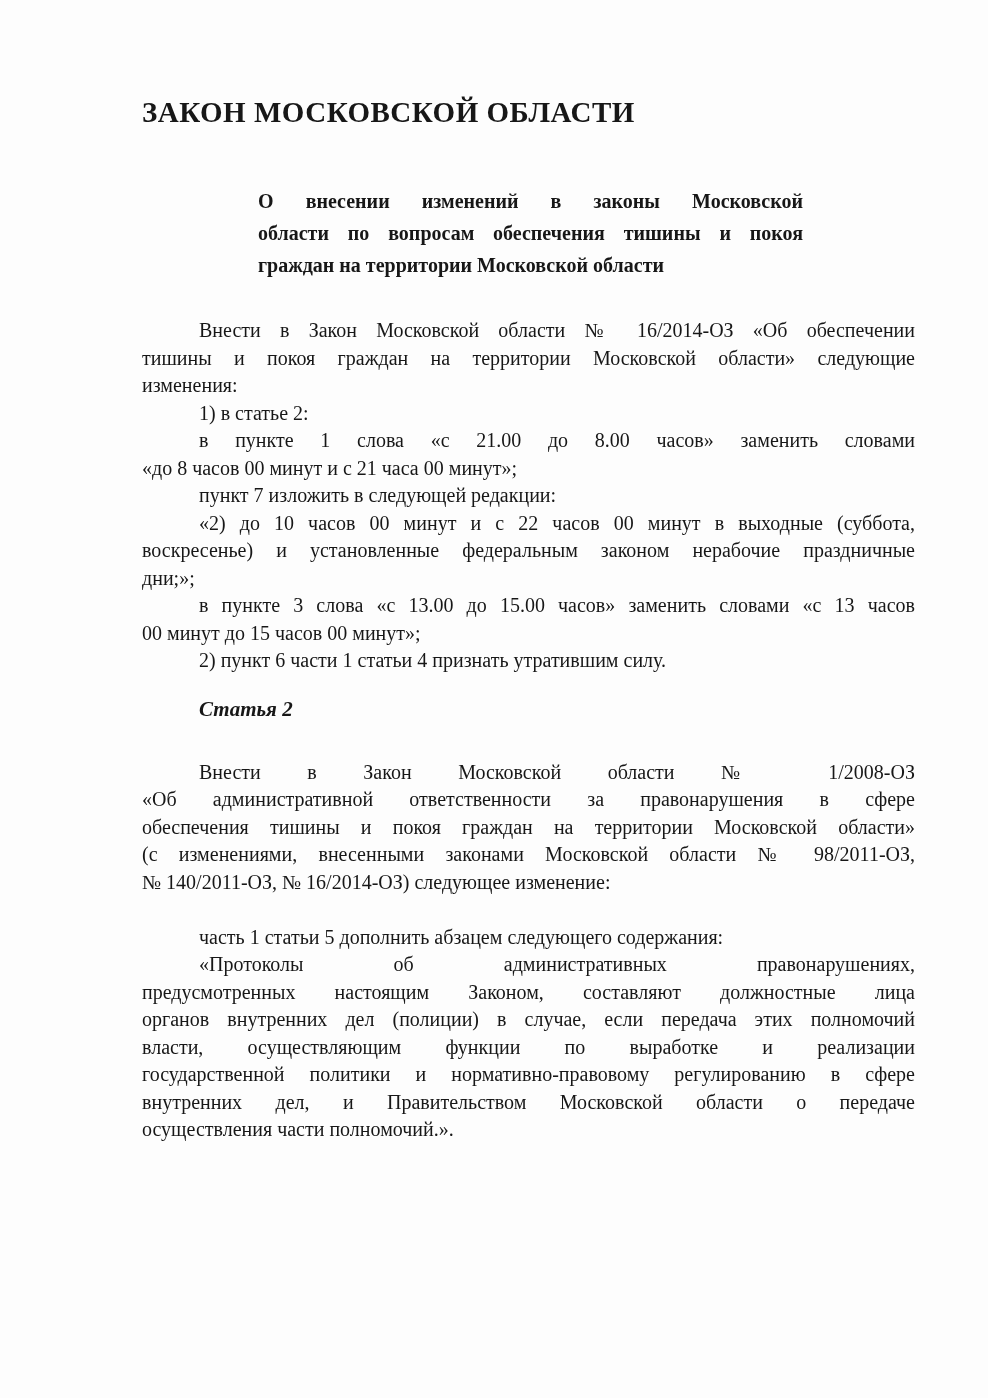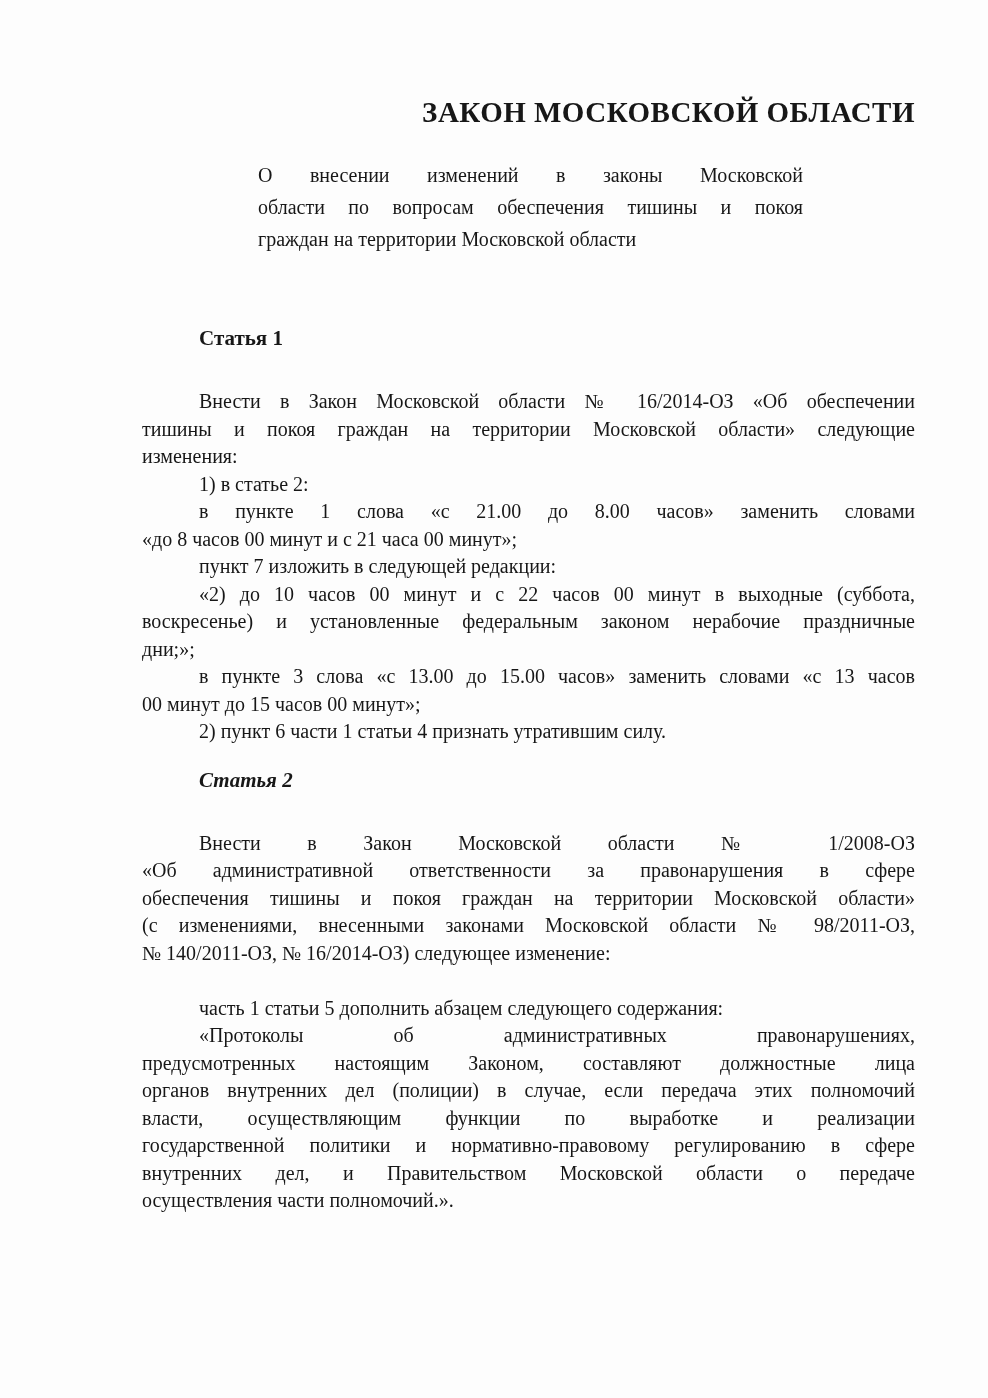--- a/index.html
+++ b/index.html
@@ -13,30 +13,30 @@
     overflow: hidden;
   }
   .content {
     padding: 95px 73px 0 142px; 
   }
   .doc-title {
     margin: 0;
     font-size: 29px;
     line-height: 34px;
     font-weight: bold;
-    text-align: right;
+    text-align: left;
     letter-spacing: 0.5px;
     white-space: nowrap;
   }
   .subtitle {
-    margin: 30px 0 0 116px;
+    margin: 56px 0 0 116px;
     width: 545px;
     font-size: 20px;
     line-height: 32px;
-    font-weight: normal;
+    font-weight: bold;
   }
   .art-heading {
     margin: 0 0 0 57px;
     font-size: 21px;
     line-height: 27px;
     font-weight: bold;
   }
   .mt-lg { margin-top: 70px; }
   .mt-sm { margin-top: 21px; font-style: italic; }
   .art-body {
@@ -61,21 +61,20 @@
 
     <h1 class="doc-title">ЗАКОН МОСКОВСКОЙ ОБЛАСТИ</h1>
 
     <div class="subtitle">
       <div class="line just">О внесении изменений в законы Московской</div>
       <div class="line just">области по вопросам обеспечения тишины и покоя</div>
       <div class="line">граждан на территории Московской области</div>
     </div>
 
     <section>
-      <h2 class="art-heading mt-lg">Статья 1</h2>
       <div class="art-body">
 
         <div class="para">
           <div class="line first just">Внести в Закон Московской области № 16/2014-ОЗ «Об обеспечении</div>
           <div class="line just">тишины и покоя граждан на территории Московской области» следующие</div>
           <div class="line">изменения:</div>
         </div>
 
         <div class="para">
           <div class="line first">1) в статье 2:</div>

